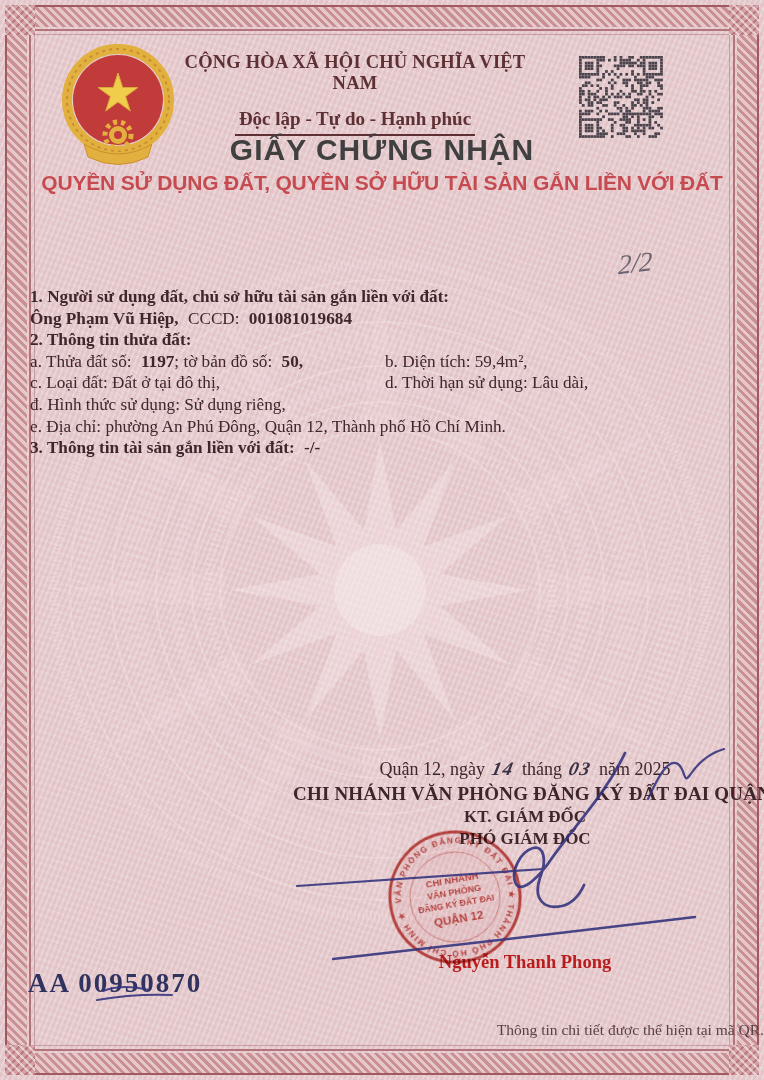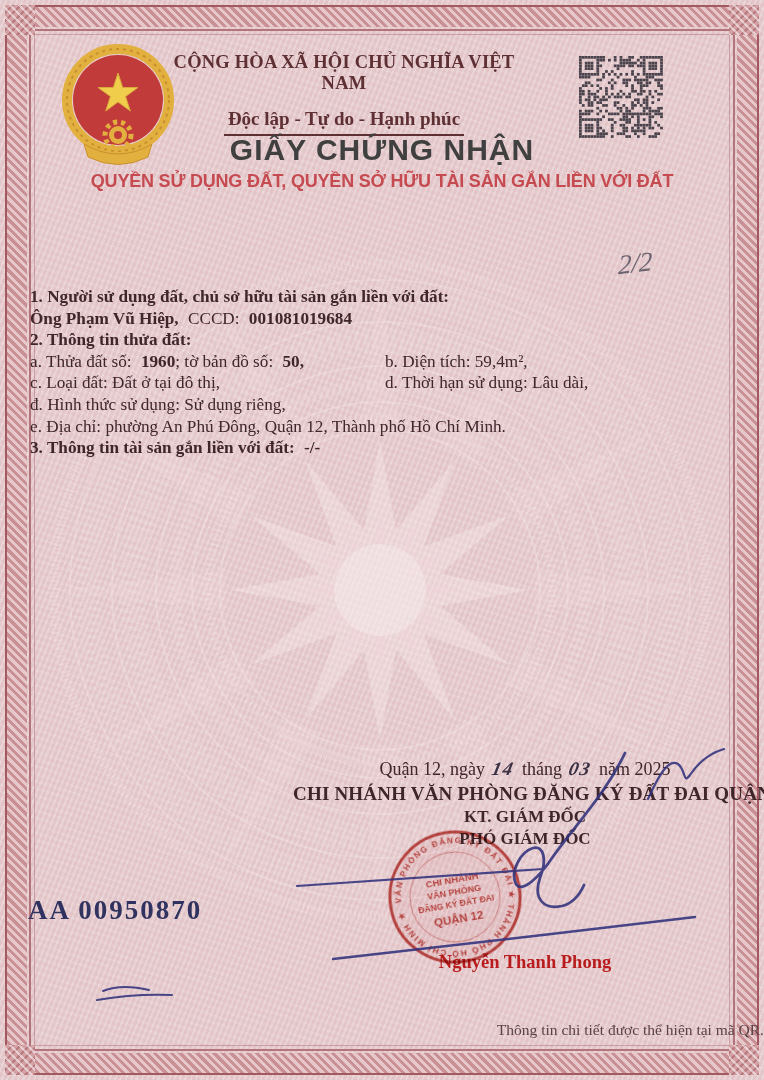--- a/index.html
+++ b/index.html
@@ -24,32 +24,32 @@
       repeating-linear-gradient(45deg, rgba(255,255,255,.5) 0 2px, transparent 2px 6px),
       repeating-linear-gradient(-45deg, rgba(150,75,82,.45) 0 2px, transparent 2px 6px);}
   .corner.tl{left:5px;top:5px;} .corner.tr{right:5px;top:5px;}
   .corner.bl{left:5px;bottom:5px;} .corner.br{right:5px;bottom:5px;}
   .frame-i{position:absolute;inset:29px;border:2px solid #b3747b;z-index:2;pointer-events:none;}
   .frame-i2{position:absolute;inset:34px;border:1px solid rgba(165,100,108,.45);z-index:2;pointer-events:none;}
 
   .drum{position:absolute;left:45px;top:255px;z-index:1;opacity:.62;pointer-events:none;}
 
   .emblem{position:absolute;left:58px;top:38px;z-index:4;}
-  .nat-header{position:absolute;left:164px;top:52px;width:360px;text-align:center;z-index:4;color:#5e3034;}
+  .nat-header{position:absolute;left:175px;top:52px;width:360px;text-align:center;z-index:4;color:#5e3034;}
   .nat-country{font-size:18.5px;font-weight:bold;letter-spacing:.2px;}
   .nat-motto{display:inline-block;margin-top:14px;font-size:19px;font-weight:bold;
              border-bottom:2px solid #5e3034;padding:0 4px 4px 4px;}
   .qr{position:absolute;left:579px;top:56px;z-index:4;}
 
   .doc-title{position:absolute;left:0;right:0;top:133px;text-align:center;z-index:4;
      font-family:"Liberation Sans",sans-serif;font-weight:bold;color:#404040;
      font-size:30px;letter-spacing:1px;}
   .doc-subtitle{position:absolute;left:0;right:0;top:171px;text-align:center;z-index:4;
      font-family:"Liberation Sans",sans-serif;font-weight:bold;color:#c64b51;
-     font-size:18px;letter-spacing:-.2px;white-space:nowrap;}
+     font-size:21px;letter-spacing:-.2px;white-space:nowrap;}
 
   .page-note{position:absolute;left:618px;top:248px;z-index:5;font-style:italic;
      font-size:27px;color:#575260;opacity:.85;transform:rotate(-7deg) skewX(-8deg);}
 
   .body-block{position:absolute;left:30px;top:286px;width:708px;z-index:4;
      color:#3f262b;font-size:17.2px;line-height:21.6px;}
   .b{font-weight:bold;}
   .row{display:flex;}
   .col-l{width:355px;flex:none;}
   .sp{margin-left:5px;}
@@ -60,21 +60,21 @@
         font-size:19px;color:#3a3144;letter-spacing:1.5px;margin:0 3px;}
   .office-line{font-size:19px;font-weight:bold;line-height:25px;letter-spacing:.2px;white-space:nowrap;}
   .kt-line{font-size:17px;font-weight:bold;line-height:22px;}
   .pos-line{font-size:17px;font-weight:bold;line-height:21px;}
   .signer-name{position:absolute;left:293px;top:952px;width:464px;text-align:center;z-index:4;
      font-size:18.5px;font-weight:bold;color:#b91c1c;}
 
   .stamp{position:absolute;left:384px;top:826px;z-index:5;transform:rotate(-10deg);
          mix-blend-mode:multiply;opacity:.92;}
 
-  .serial{position:absolute;left:28px;top:895px;z-index:4;font-weight:bold;
+  .serial{position:absolute;left:28px;top:968px;z-index:4;font-weight:bold;
      font-size:27px;letter-spacing:2px;color:#30325f;}
 
   .footer-note{position:absolute;left:0;right:0;top:1021px;text-align:right;z-index:4;
      font-size:15.5px;color:#5a4145;}
 
   .pen{position:absolute;inset:0;z-index:6;pointer-events:none;}
 </style>
 </head>
 <body>
 
@@ -545,21 +545,21 @@
     <div class="b">1. Người sử dụng đất, chủ sở hữu tài sản gắn liền với đất:</div>
     <div>
       <span class="b">Ông Phạm Vũ Hiệp,</span>
       <span class="sp">CCCD:</span>
       <span class="b sp">001081019684</span>
     </div>
     <div class="b">2. Thông tin thửa đất:</div>
     <div class="row">
       <div class="col-l">
         <span>a. Thửa đất số:</span>
-        <span class="b sp">1960</span><span>; tờ bản đồ số:</span>
+        <span class="b sp">1197</span><span>; tờ bản đồ số:</span>
         <span class="b sp">50,</span>
       </div>
       <div>b. Diện tích: 59,4m²,</div>
     </div>
     <div class="row">
       <div class="col-l">c. Loại đất: Đất ở tại đô thị,</div>
       <div>d. Thời hạn sử dụng: Lâu dài,</div>
     </div>
     <div>đ. Hình thức sử dụng: Sử dụng riêng,</div>
     <div>e. Địa chỉ: phường An Phú Đông, Quận 12, Thành phố Hồ Chí Minh.</div>

